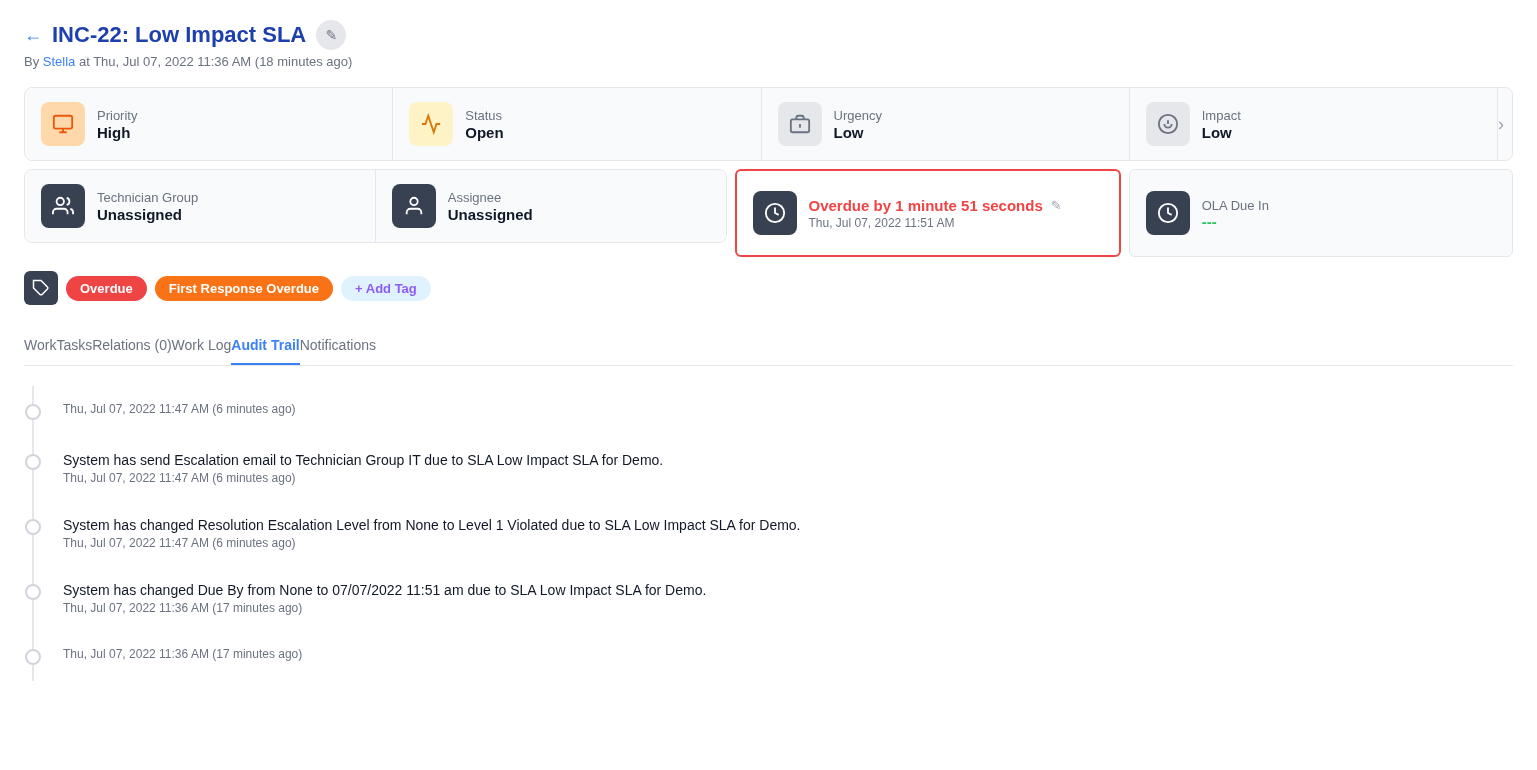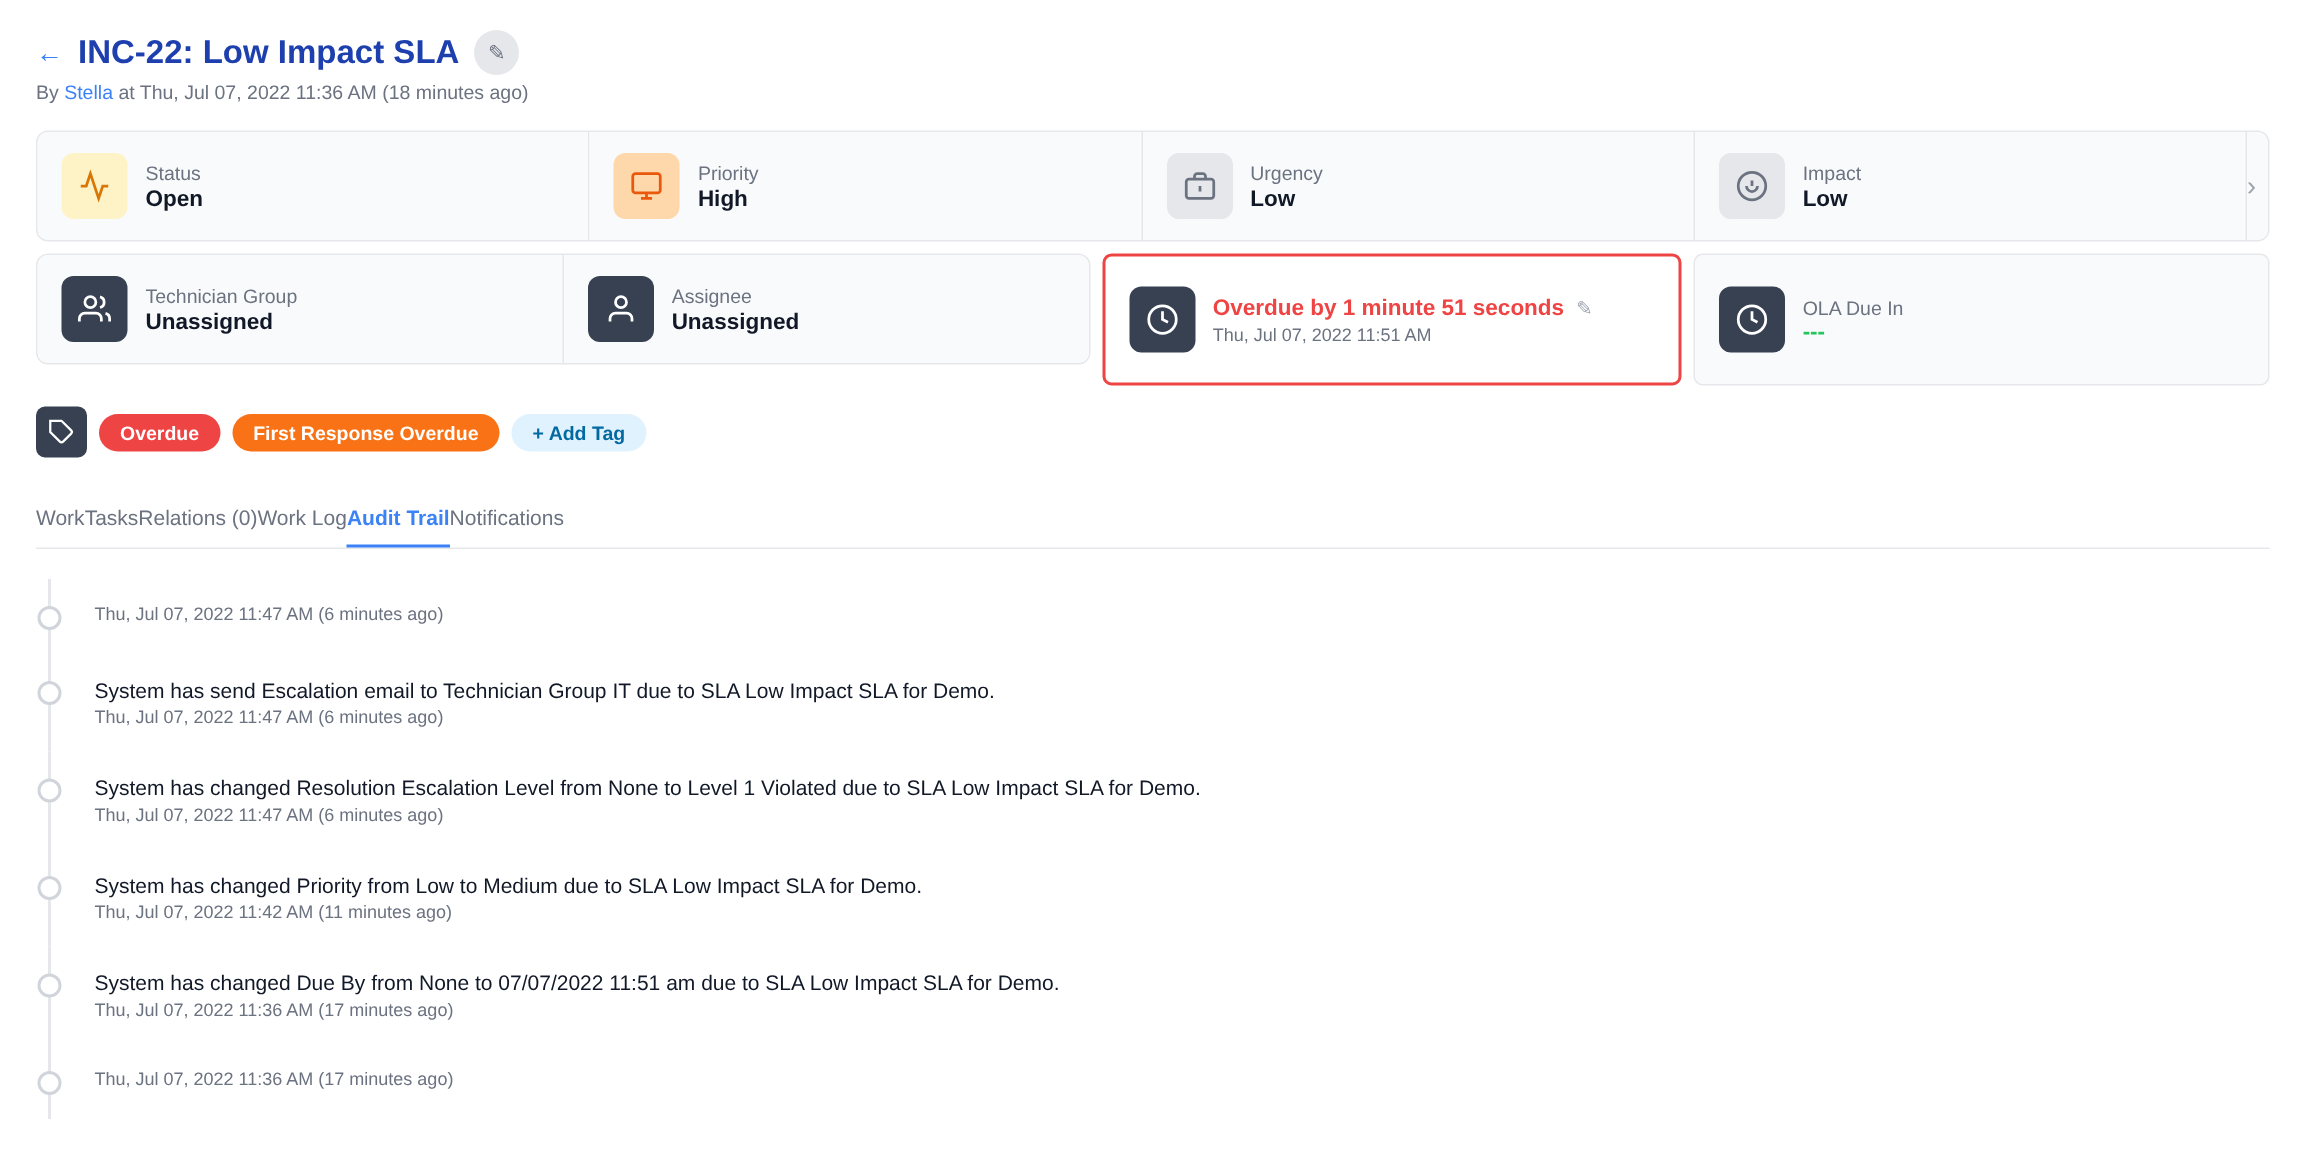--- a/index.html
+++ b/index.html
@@ -36,21 +36,21 @@
     .edit-pencil { color: #9ca3af; font-size: 13px; margin-left: 4px; cursor: pointer; }
 
     
     .ola-value { color: #22c55e; font-size: 15px; font-weight: 600; }
 
     
     .tags-row { display: flex; align-items: center; gap: 8px; margin-bottom: 22px; }
     .tag-icon { background: #374151; color: #fff; border-radius: 6px; width: 34px; height: 34px; display: flex; align-items: center; justify-content: center; font-size: 16px; }
     .tag-overdue { background: #ef4444; color: #fff; border-radius: 20px; padding: 5px 14px; font-size: 13px; font-weight: 600; }
     .tag-first-response { background: #f97316; color: #fff; border-radius: 20px; padding: 5px 14px; font-size: 13px; font-weight: 600; }
-    .tag-add { background: #e0f2fe; color: #0369a1; border-radius: 20px; padding: 5px 14px; font-size: 13px; font-weight: 600; border: none; cursor: pointer; }
+    .tag-add { background: #e0f2fe; color: #8b5cf6; border-radius: 20px; padding: 5px 14px; font-size: 13px; font-weight: 600; border: none; cursor: pointer; }
 
     
     .tabs { display: flex; border-bottom: 1px solid #e5e7eb; margin-bottom: 20px; }
     .tab { padding: 10px 0; font-size: 14px; color: #6b7280; cursor: pointer; border-bottom: 2px solid transparent; text-decoration: none; }
     .tab.active { color: #3b82f6; border-bottom: 2px solid #3b82f6; font-weight: 600; }
 
     
     .audit-list { display: flex; flex-direction: column; gap: 0; }
     .audit-item { display: flex; align-items: flex-start; gap: 14px; padding: 16px 0; border-left: 2px solid #e5e7eb; margin-left: 8px; }
     .audit-dot { width: 16px; height: 16px; border: 2px solid #d1d5db; border-radius: 50%; background: #fff; flex-shrink: 0; margin-left: -9px; margin-top: 2px; }
@@ -69,41 +69,41 @@
     <button class="edit-icon-btn">
       <span>✎</span>
     </button>
   </div>
   <div class="page-subtitle">
     By <a href="#">Stella</a><span> at Thu, Jul 07, 2022 11:36 AM (18 minutes ago)</span>
   </div>
 
   <div class="info-row">
     <div class="info-card">
-      <div class="info-card-icon icon-yellow">
-        <svg width="22" height="22" viewBox="0 0 24 24" fill="none" stroke="#d97706" stroke-width="2">
-            <polyline points="22 12 18 12 15 21 9 3 6 12 2 12"></polyline>
-          </svg>
-      </div>
-      <div class="info-card-text">
-        <span class="info-card-label">Status</span>
-        <span class="info-card-value">Open</span>
-      </div>
-    </div>
-    <div class="info-card">
       <div class="info-card-icon icon-orange">
         <svg width="22" height="22" viewBox="0 0 24 24" fill="none" stroke="#ea580c" stroke-width="2">
             <rect x="2" y="3" width="20" height="14" rx="2"></rect>
             <line x1="8" y1="21" x2="16" y2="21"></line>
             <line x1="12" y1="17" x2="12" y2="21"></line>
           </svg>
       </div>
       <div class="info-card-text">
         <span class="info-card-label">Priority</span>
         <span class="info-card-value">High</span>
+      </div>
+    </div>
+    <div class="info-card">
+      <div class="info-card-icon icon-yellow">
+        <svg width="22" height="22" viewBox="0 0 24 24" fill="none" stroke="#d97706" stroke-width="2">
+            <polyline points="22 12 18 12 15 21 9 3 6 12 2 12"></polyline>
+          </svg>
+      </div>
+      <div class="info-card-text">
+        <span class="info-card-label">Status</span>
+        <span class="info-card-value">Open</span>
       </div>
     </div>
     <div class="info-card">
       <div class="info-card-icon icon-gray">
         <svg width="22" height="22" viewBox="0 0 24 24" fill="none" stroke="#6b7280" stroke-width="2">
             <rect x="2" y="7" width="20" height="14" rx="2"></rect>
             <path d="M16 7V5a2 2 0 0 0-2-2h-4a2 2 0 0 0-2 2v2"></path>
             <line x1="12" y1="12" x2="12" y2="16"></line>
             <line x1="12" y1="16" x2="12.01" y2="16"></line>
           </svg>
@@ -230,27 +230,20 @@
     </div>
 
     <div class="audit-item">
       <div class="audit-dot"></div>
       <div class="audit-content">
         <span class="audit-message">System has changed Resolution Escalation Level from None to Level 1 Violated due to SLA Low Impact SLA for Demo.</span>
         <span class="audit-time">Thu, Jul 07, 2022 11:47 AM (6 minutes ago)</span>
       </div>
     </div>
 
-    <div class="audit-item">
-      <div class="audit-dot"></div>
-      <div class="audit-content">
-        <span class="audit-message">System has changed Priority from Low to Medium due to SLA Low Impact SLA for Demo.</span>
-        <span class="audit-time">Thu, Jul 07, 2022 11:42 AM (11 minutes ago)</span>
-      </div>
-    </div>
 
     <div class="audit-item">
       <div class="audit-dot"></div>
       <div class="audit-content">
         <span class="audit-message">System has changed Due By from None to 07/07/2022 11:51 am due to SLA Low Impact SLA for Demo.</span>
         <span class="audit-time">Thu, Jul 07, 2022 11:36 AM (17 minutes ago)</span>
       </div>
     </div>
 
     <div class="audit-item">

